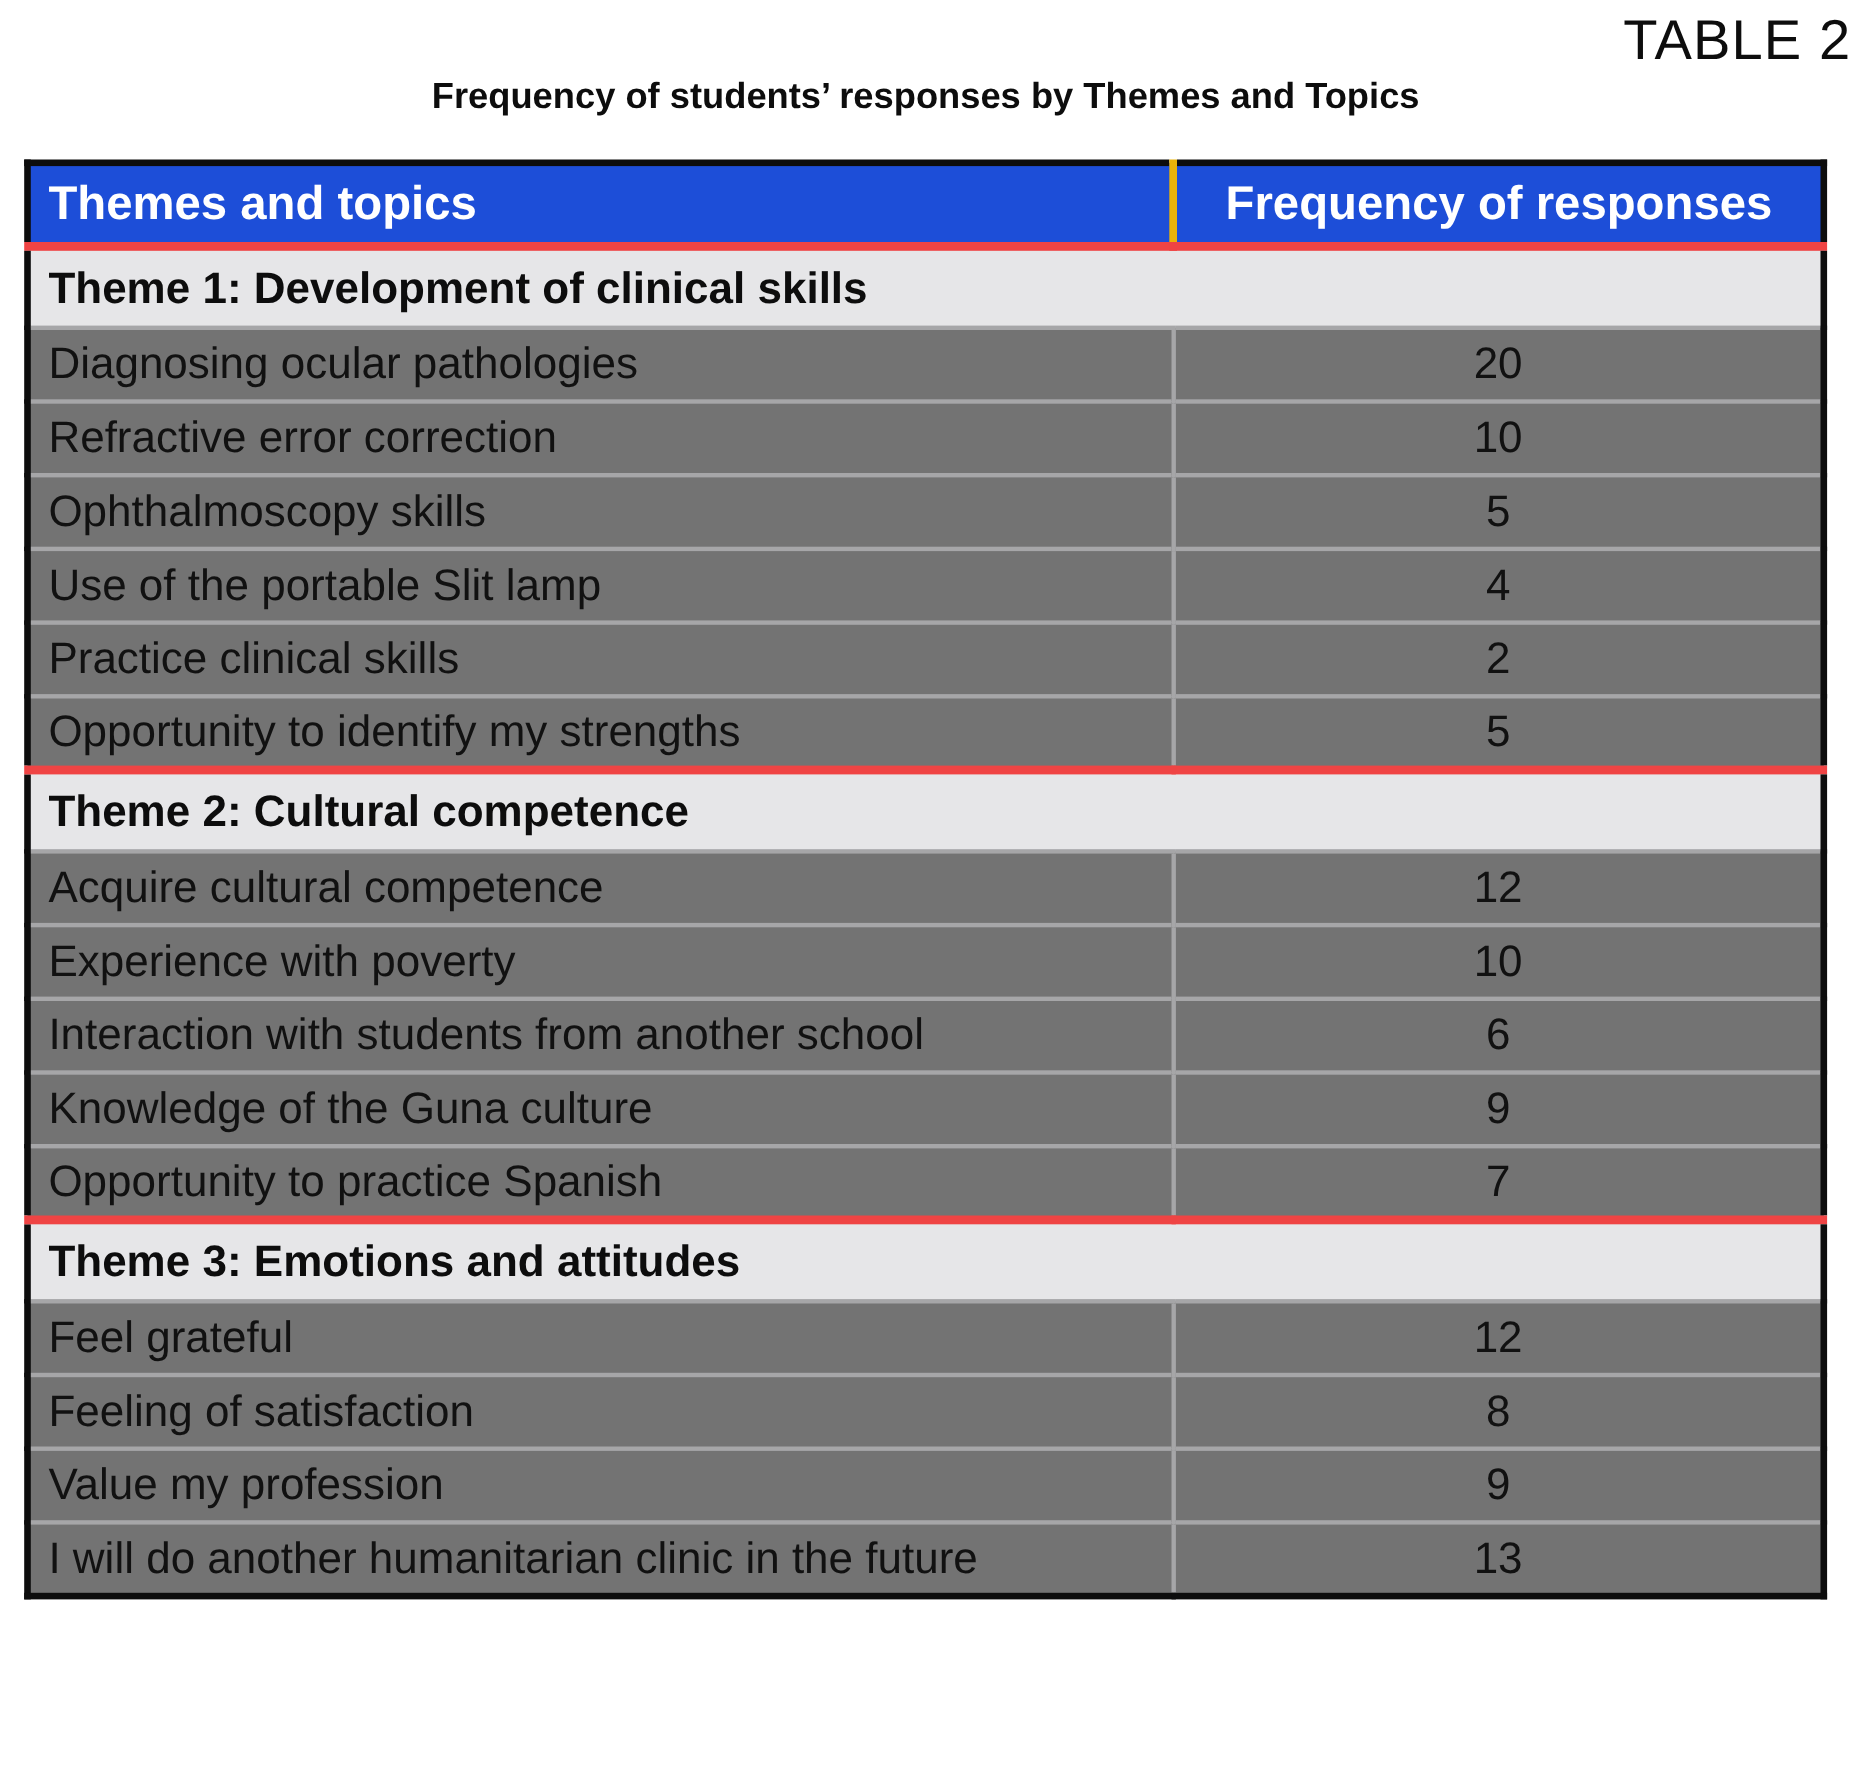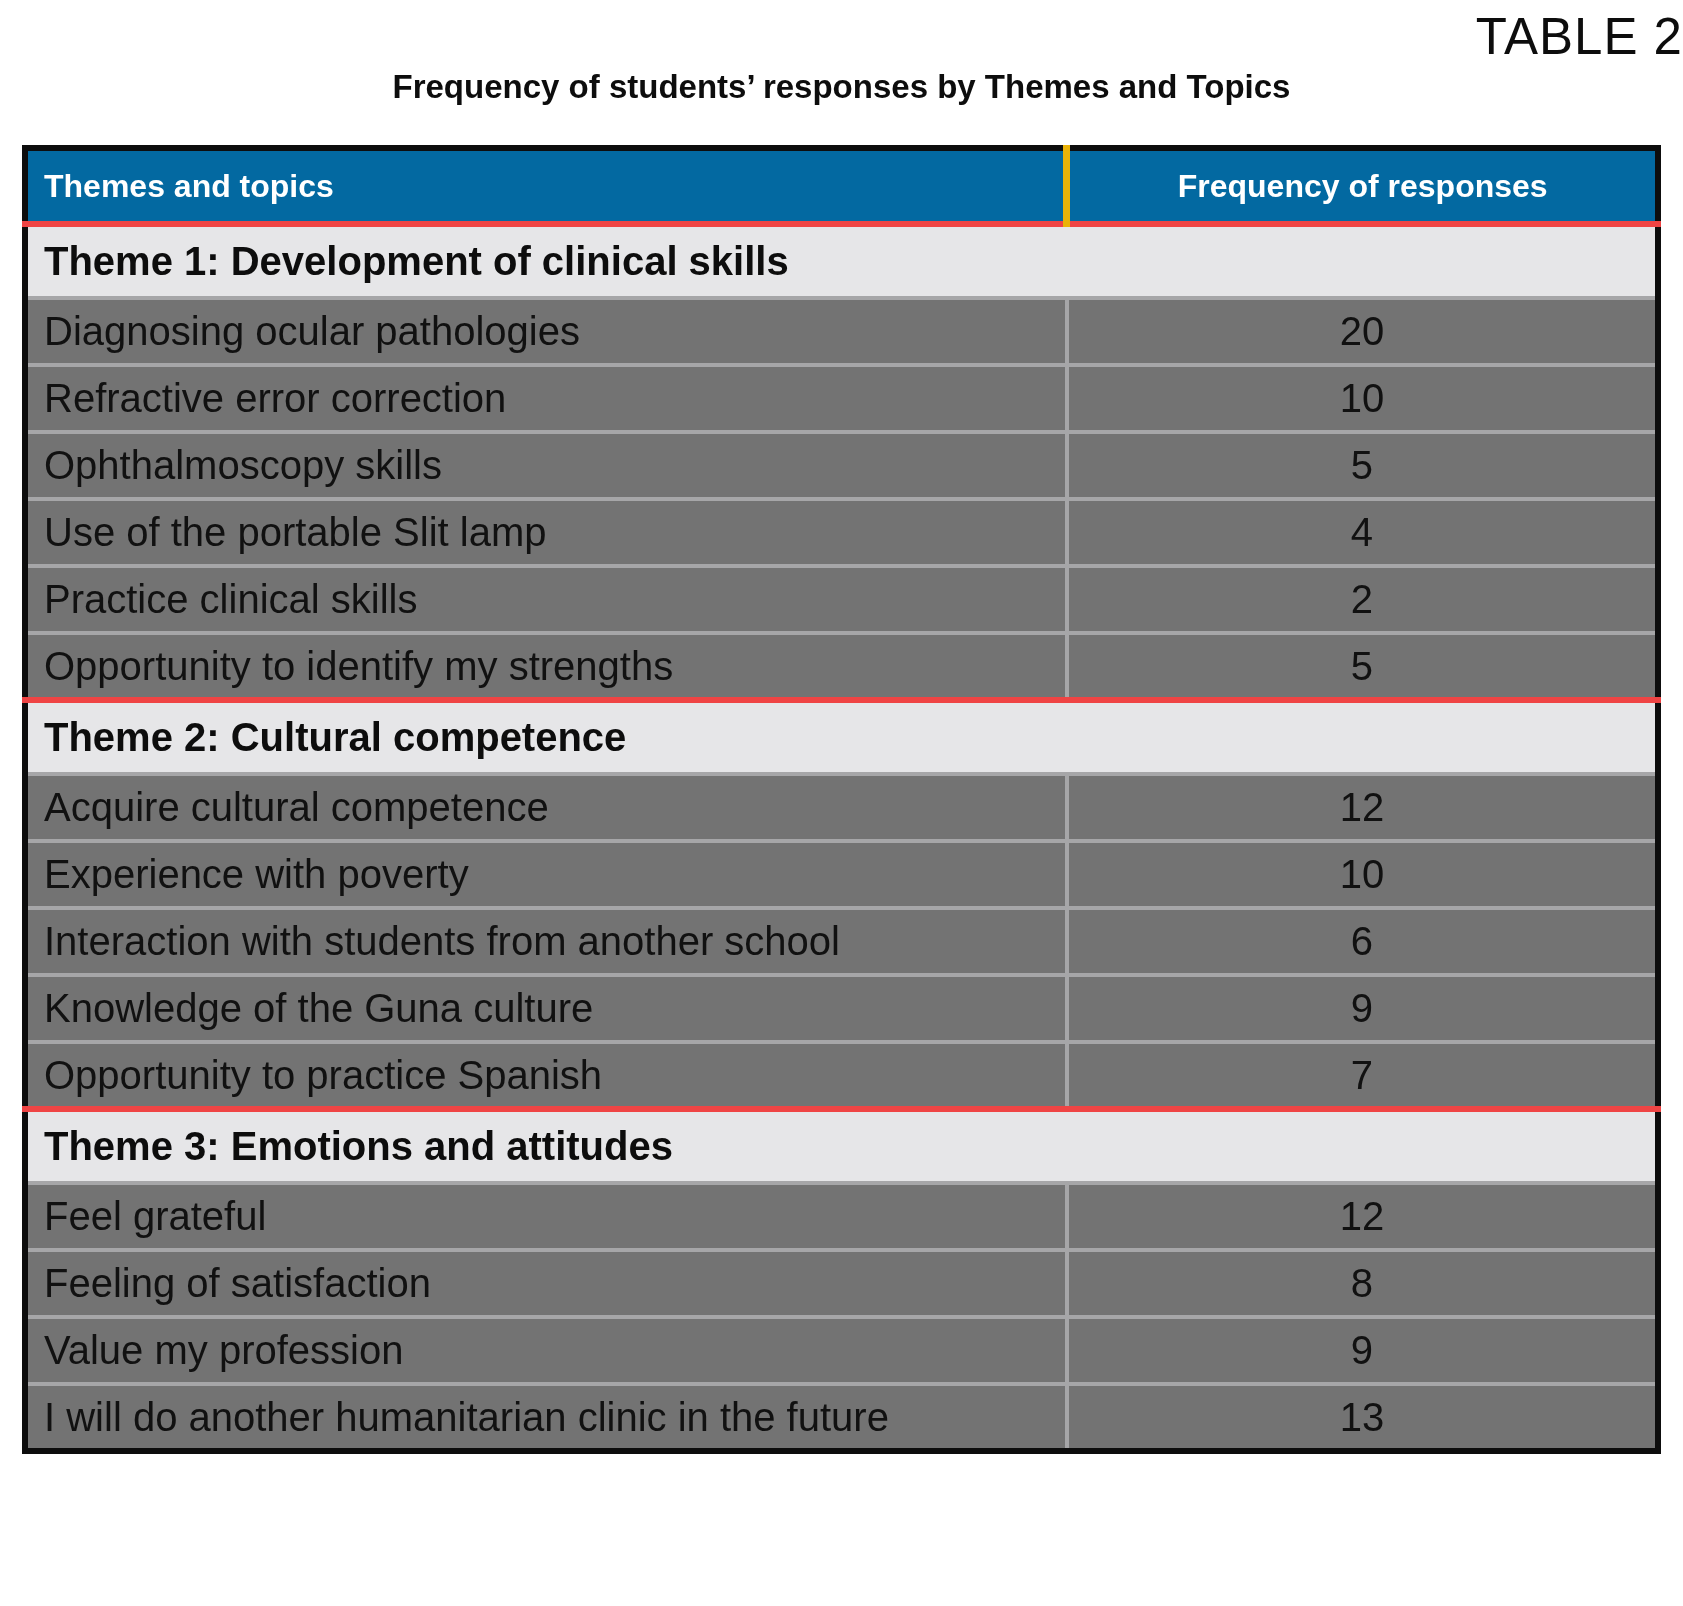--- a/index.html
+++ b/index.html
@@ -33,24 +33,24 @@
     color: #0d0d0d;
   }
   table.freq-table {
     border-collapse: collapse;
     table-layout: fixed;
     width: 1639px;
     margin: 38px 22px 0 22px;
     border: 6px solid #0d0d0d;
   }
   th {
-    background: #0369a1;
+    background: #1d4ed8;
     color: #ffffff;
     font-weight: bold;
-    font-size: 32px;
+    font-size: 43px;
     height: 76px;
     vertical-align: middle;
     border-bottom: 5px solid #0d0d0d;
   }
   th.col-topic {
     width: 63.8%;
     text-align: left;
     padding-left: 16px;
   }
   th.col-freq {
@@ -58,21 +58,21 @@
     border-left: 7px solid #eab308;
   }
   tr.theme-row td {
     background: #e6e6e8;
     font-weight: bold;
     font-size: 40px;
     text-align: left;
     padding-left: 16px;
     height: 74px;
     vertical-align: middle;
-    border-top: 6px solid #ef4444;
+    border-top: 8px solid #ef4444;
     color: #0d0d0d;
   }
   tr.data-row td {
     background: #737373;
     font-size: 40px;
     height: 67px;
     vertical-align: middle;
     border-top: 4px solid #a6a6a8;
     color: #111111;
   }

